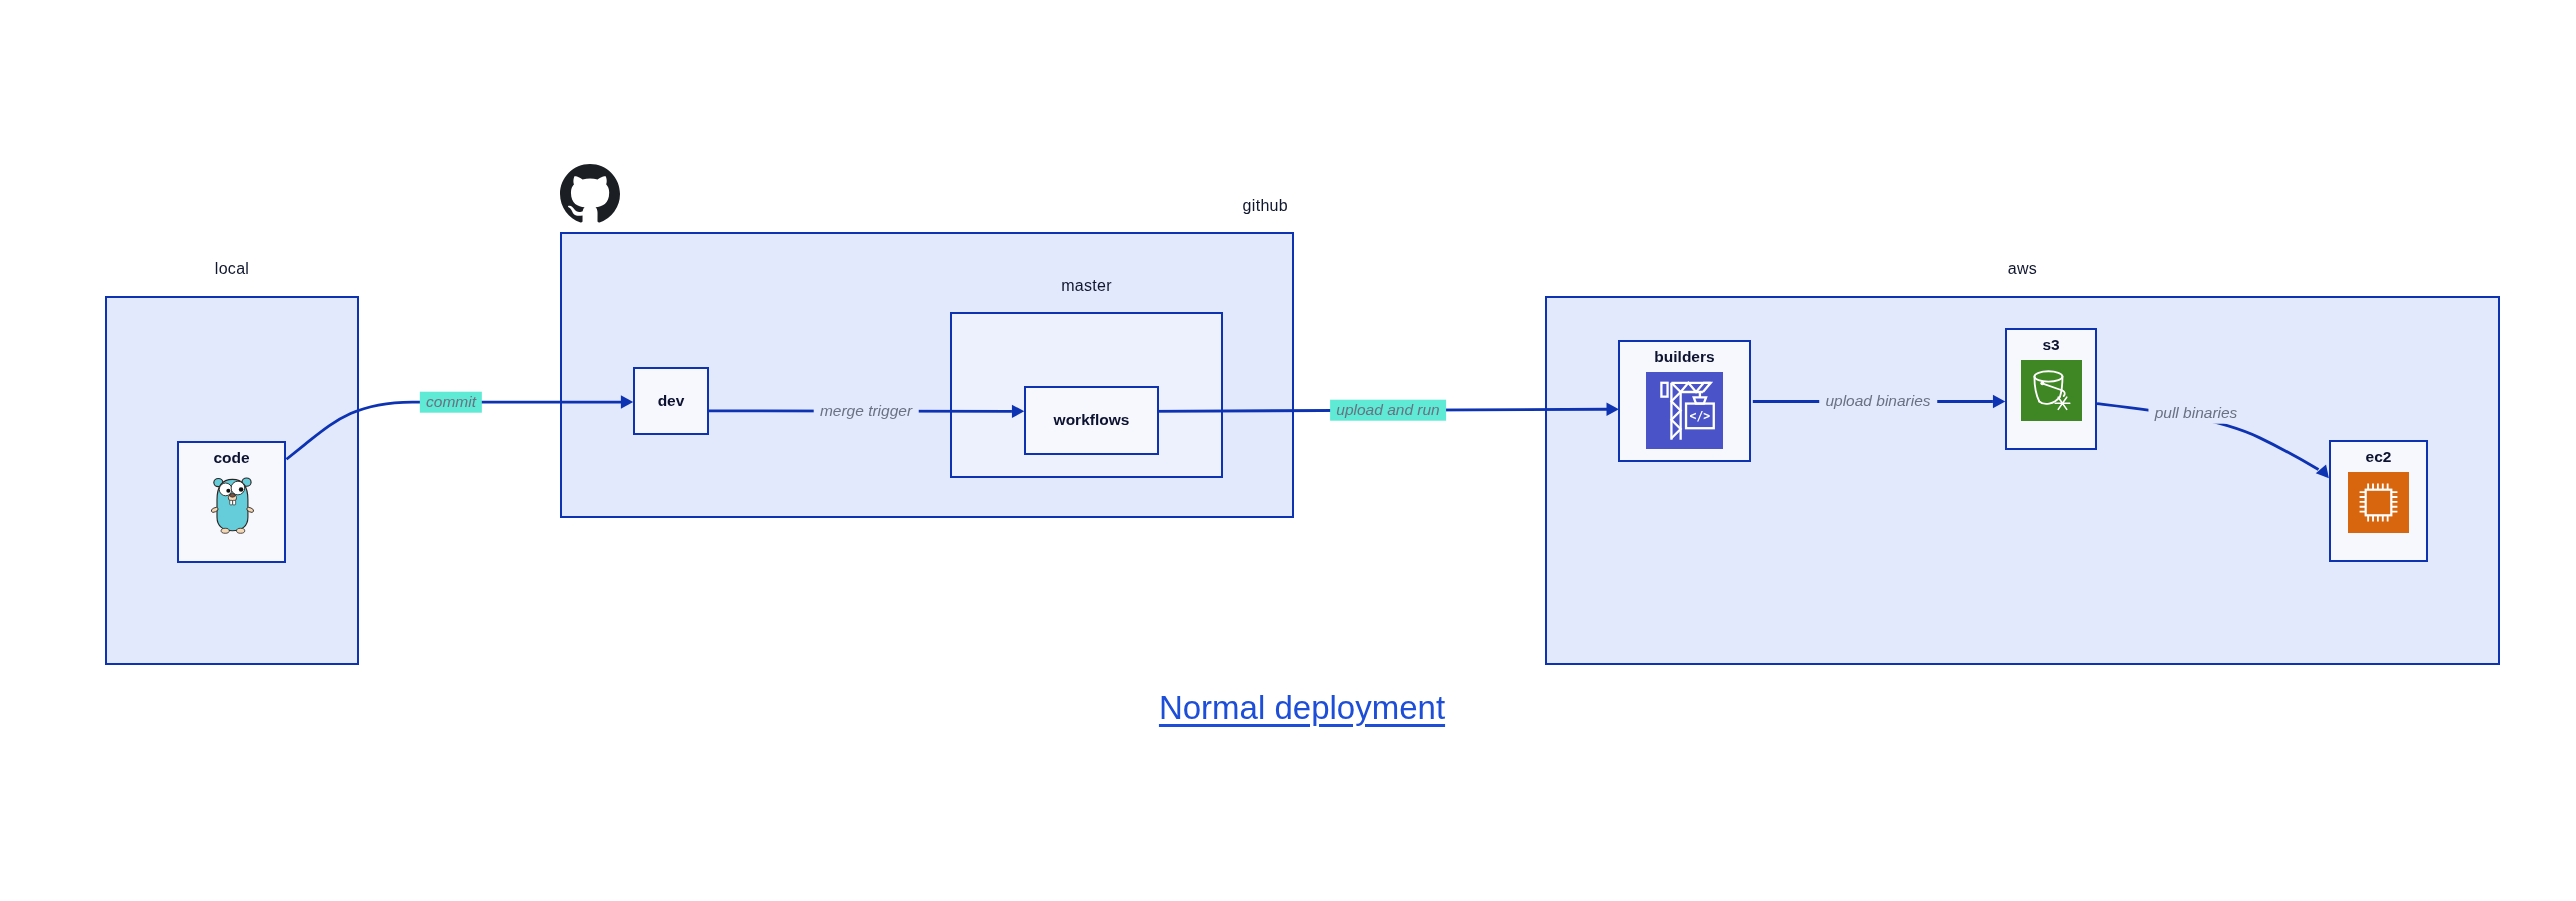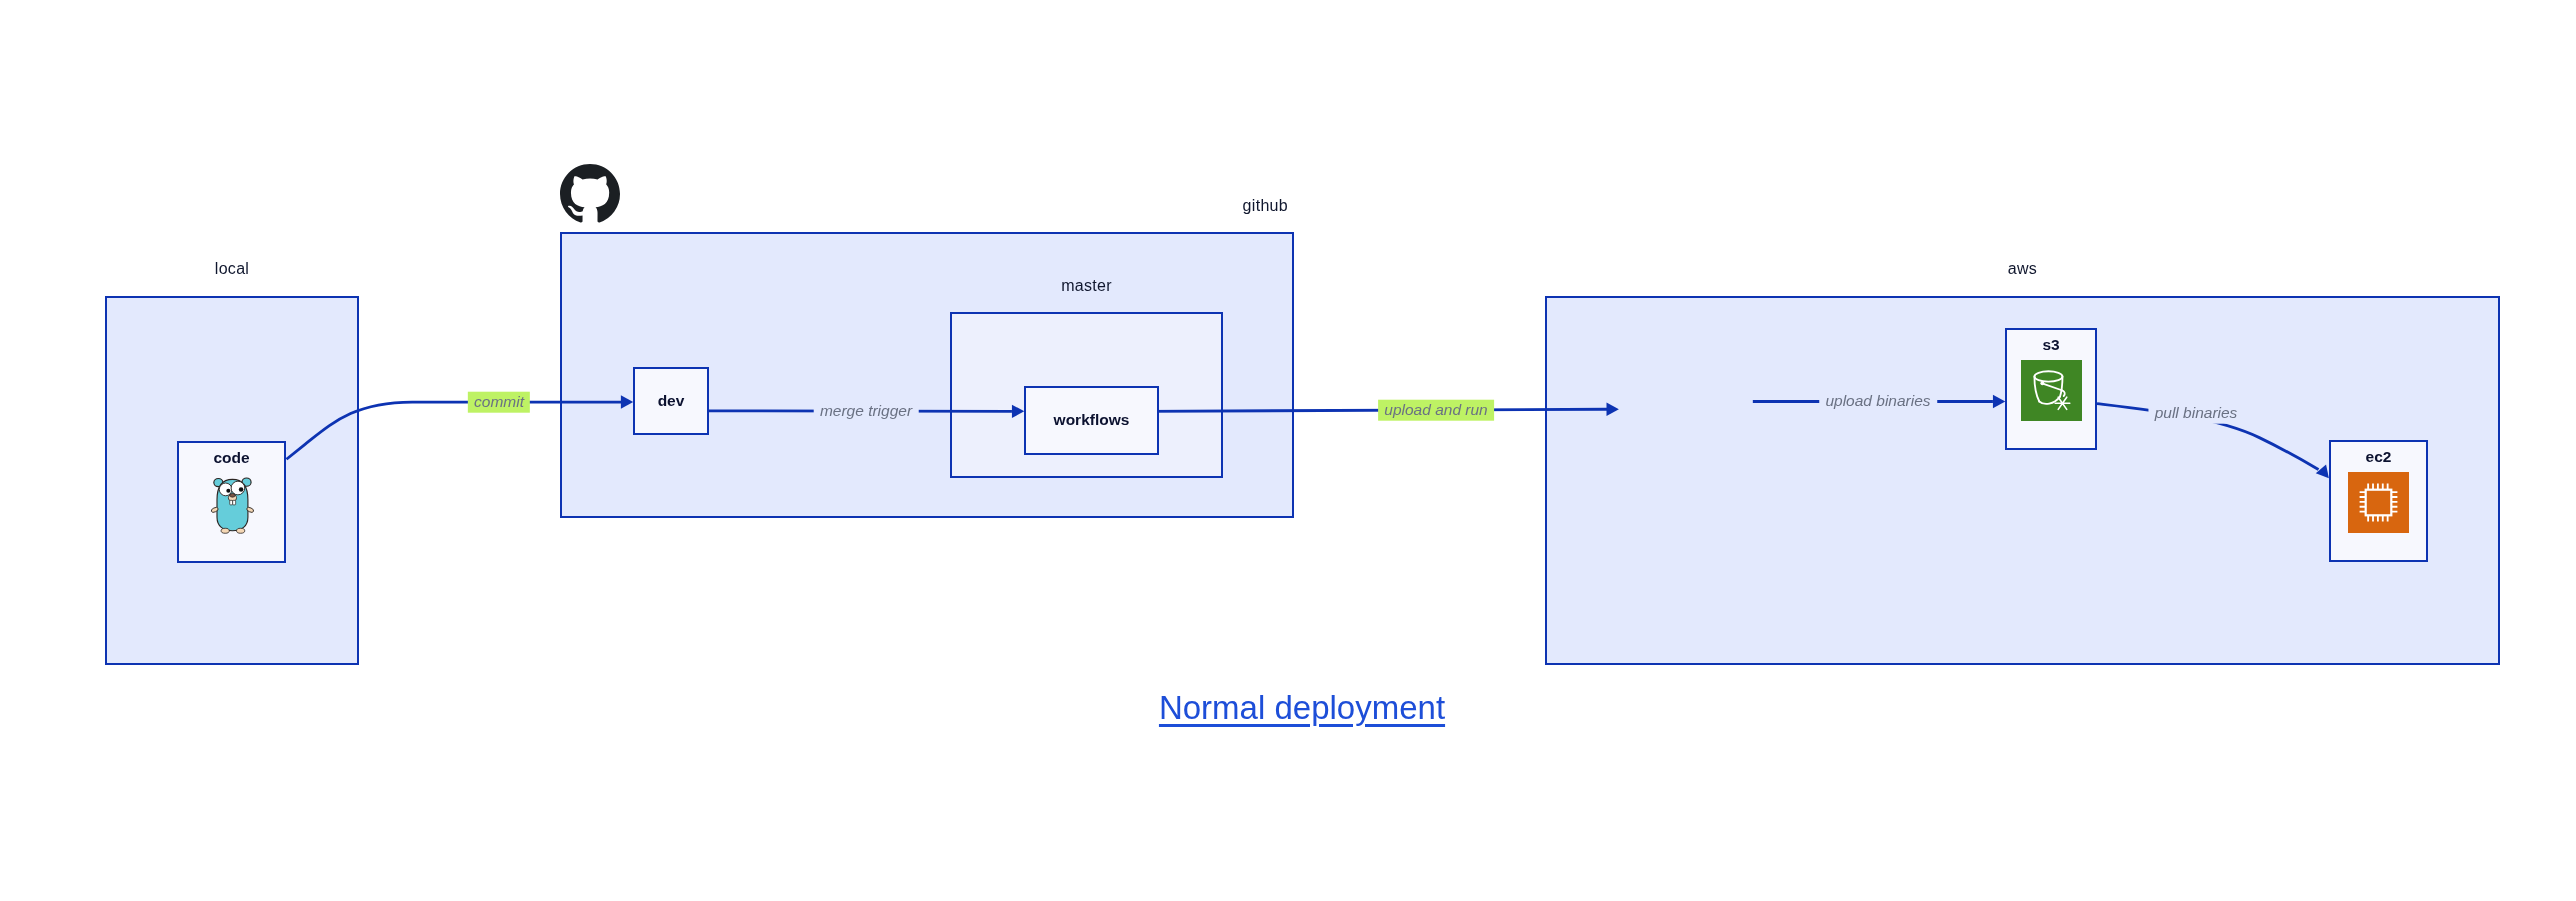--- a/index.html
+++ b/index.html
@@ -24,21 +24,21 @@
     line-height:1.2;padding-top:6.2px;
   }
   .node-vcenter .nlabel{padding-top:0;}
   .icon-wrap{margin-top:5.2px;line-height:0;}
   #edge-layer{position:absolute;left:0;top:0;pointer-events:none;}
   .elabel{
     position:absolute;transform:translate(-50%,-50%);
     font-style:italic;font-size:15.5px;color:#6a7183;
     padding:1px 6.2px;white-space:nowrap;line-height:1.2;
   }
-  .bg-white{background:#bef264;margin-left:48px;}
+  .bg-white{background:#5eead4;}
   .bg-lav{background:#e3e9fd;}
   #diagram-title{
     position:absolute;left:1302px;top:689px;transform:translateX(-50%);
     font-size:33px;color:#1d4ed8;white-space:nowrap;
     text-decoration:underline;text-decoration-thickness:3.1px;text-underline-offset:5.2px;
   }
   .logo{position:absolute;line-height:0;}
 </style>
 </head>
 <body>
@@ -94,20 +94,39 @@
   </div>
 
   <div class="box fill-node node node-vcenter" style="left:633px;top:367px;width:76px;height:68px;">
     <div class="nlabel">dev</div>
   </div>
 
   <div class="box fill-node node node-vcenter" style="left:1024px;top:386px;width:135px;height:69px;">
     <div class="nlabel">workflows</div>
   </div>
 
+  <div class="box fill-node node" style="left:1618px;top:340px;width:133px;height:122px;">
+    <div class="nlabel">builders</div>
+    <div class="icon-wrap">
+      <svg width="77" height="77" viewBox="0 0 100 100">
+        <rect width="100" height="100" fill="#4a53c8"></rect>
+        <g stroke="#ffffff" stroke-width="3" fill="none">
+          <rect x="20" y="14" width="8" height="18"></rect>
+          <path d="M33 14 L33 88 M45 26 L45 88"></path>
+          <path d="M33 14 L45 26 L33 38 L45 50 L33 62 L45 74 L33 86"></path>
+          <path d="M33 14 L84 14 M45 26 L74 26"></path>
+          <path d="M45 26 L55 14 L65 26 L75 14 L84 14 L74 26"></path>
+          <path d="M70 26 L70 33"></path>
+          <path d="M62 33 L78 33 L75 41 L65 41 Z"></path>
+          <rect x="52" y="41" width="36" height="32"></rect>
+        </g>
+        <text x="70" y="62" text-anchor="middle" fill="#ffffff" font-family="DejaVu Sans Mono, monospace" font-size="15" font-weight="bold">&lt;/&gt;</text>
+      </svg>
+    </div>
+  </div>
 
   <div class="box fill-node node" style="left:2005px;top:328px;width:92px;height:122px;">
     <div class="nlabel">s3</div>
     <div class="icon-wrap">
       <svg width="61" height="61" viewBox="0 0 100 100">
         <rect width="100" height="100" fill="#3f8624"></rect>
         <g stroke="#ffffff" stroke-width="3" fill="none" stroke-linecap="round">
           <ellipse cx="45" cy="27" rx="23" ry="8.5"></ellipse>
           <path d="M22 27 C22 44 26 60 30 68"></path>
           <path d="M68 27 C68 38 67 50 64 60"></path>

